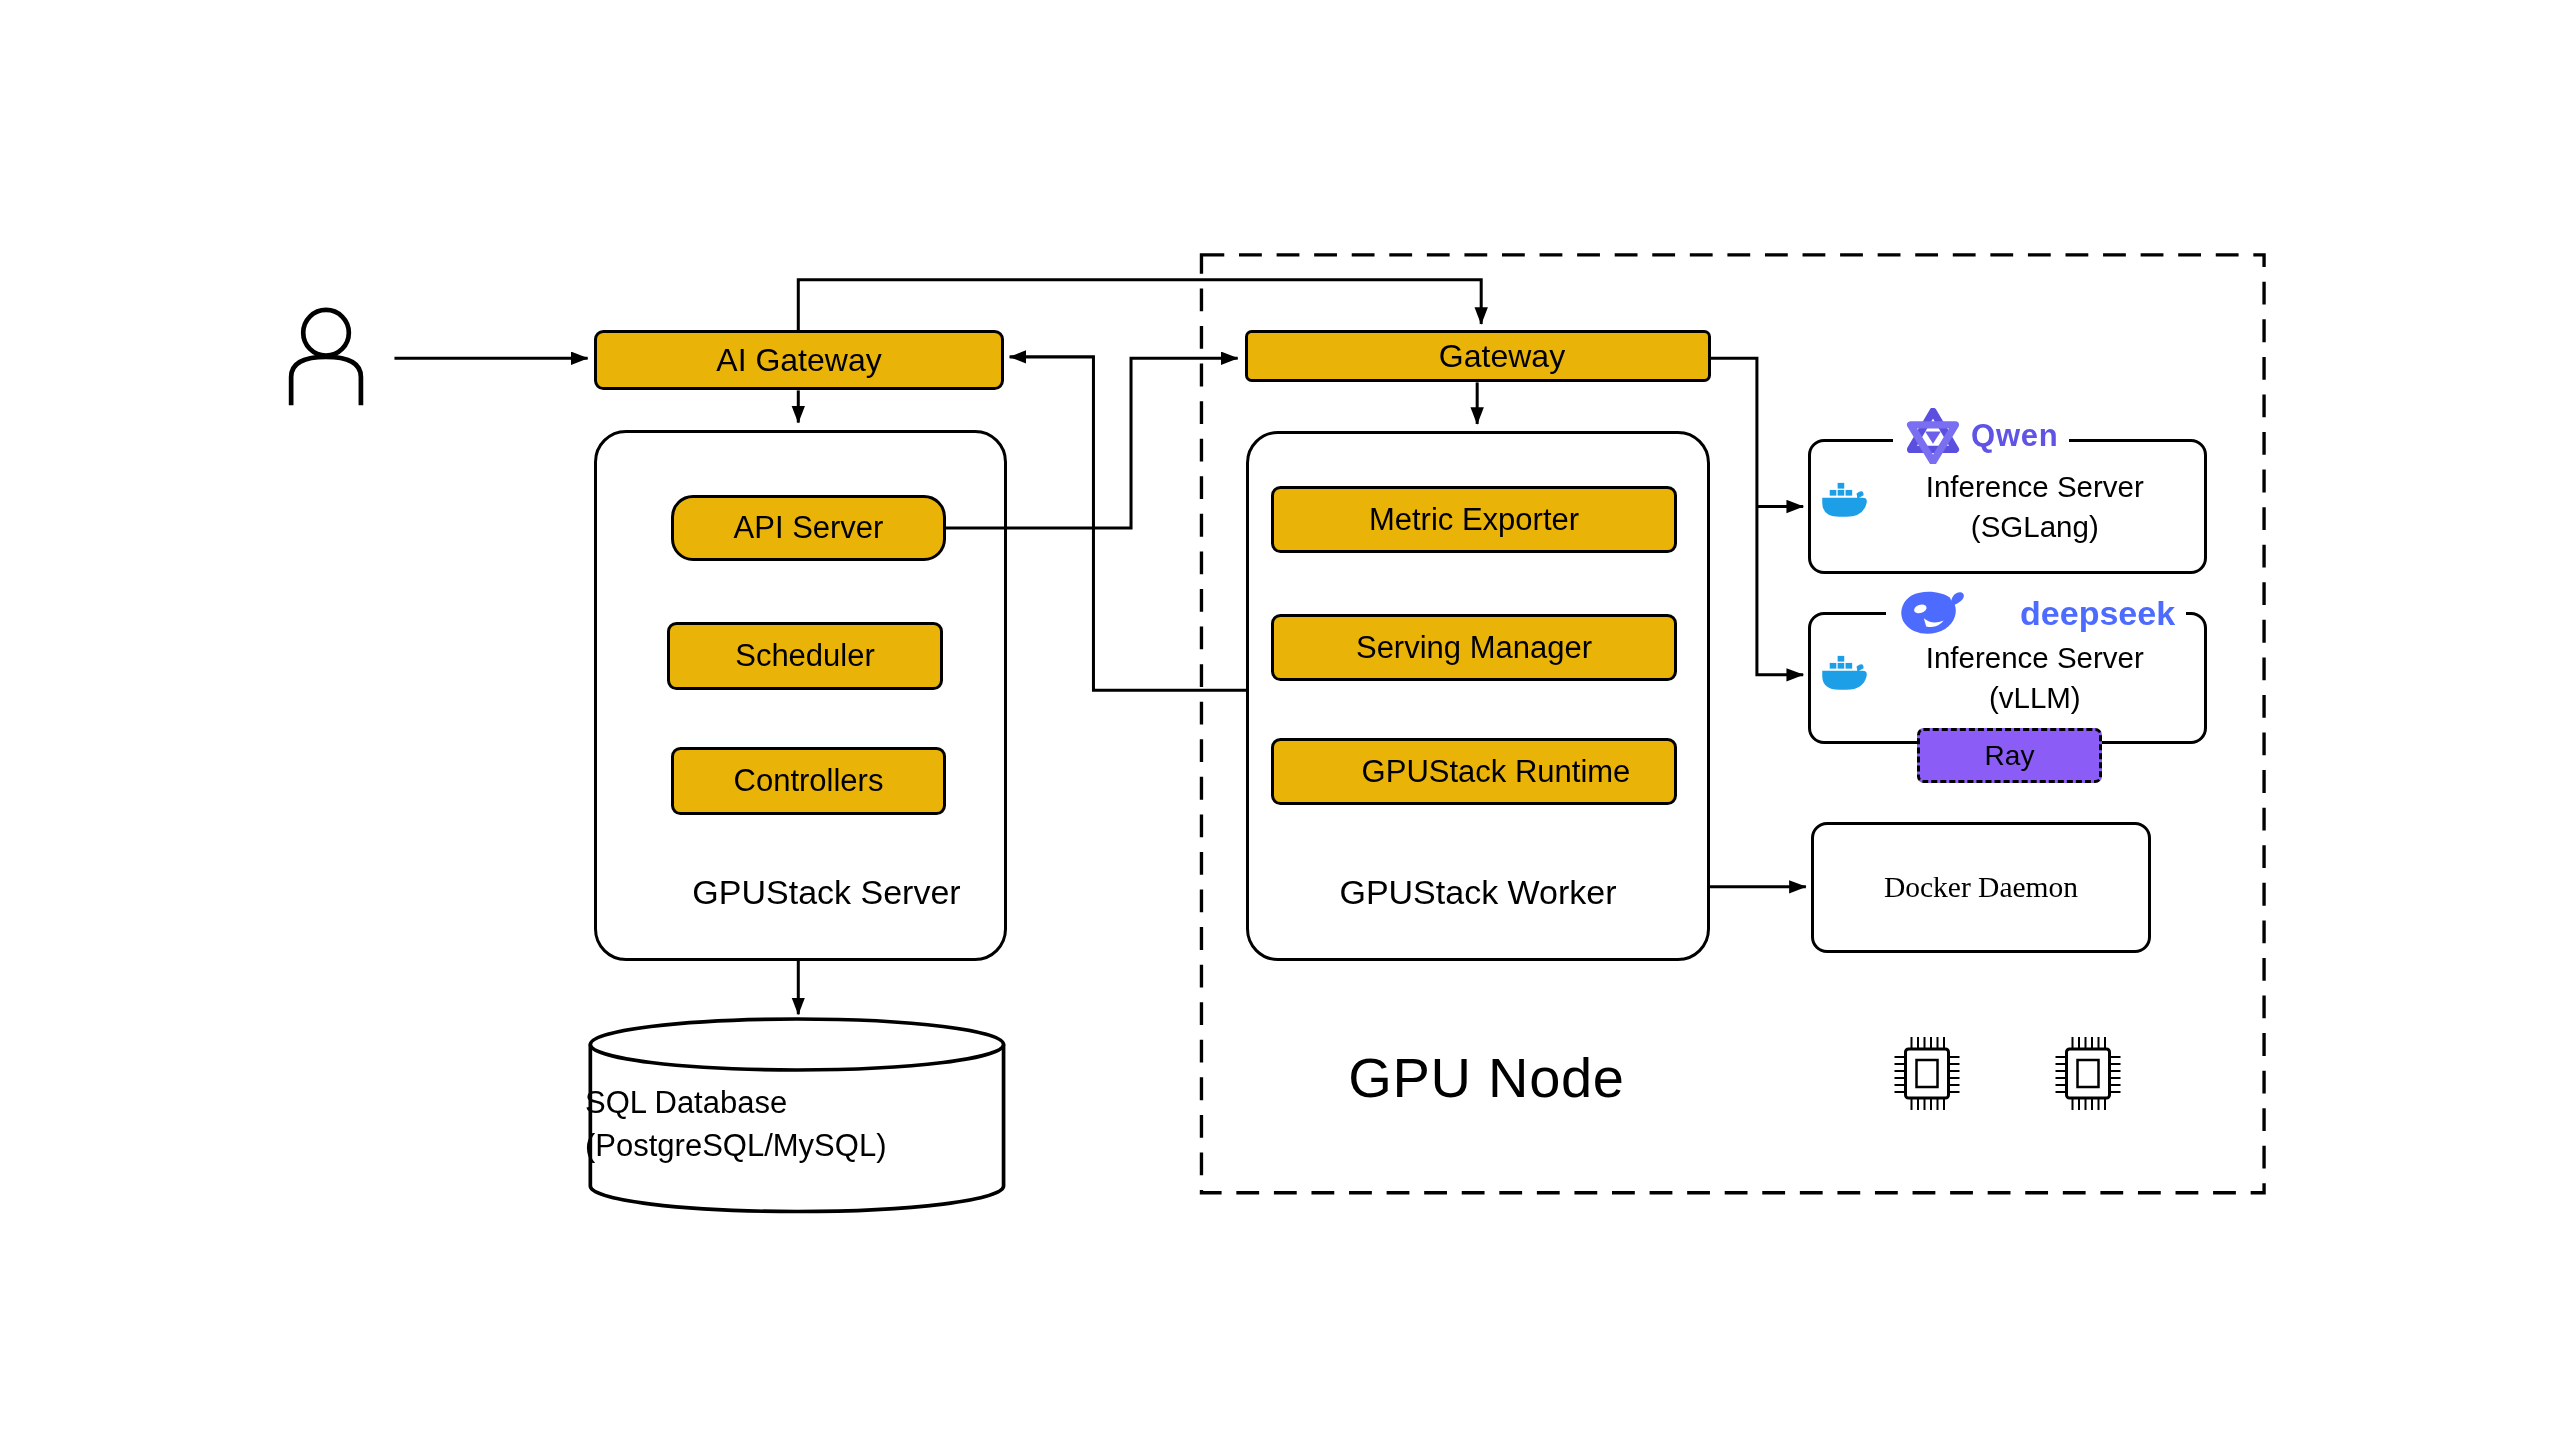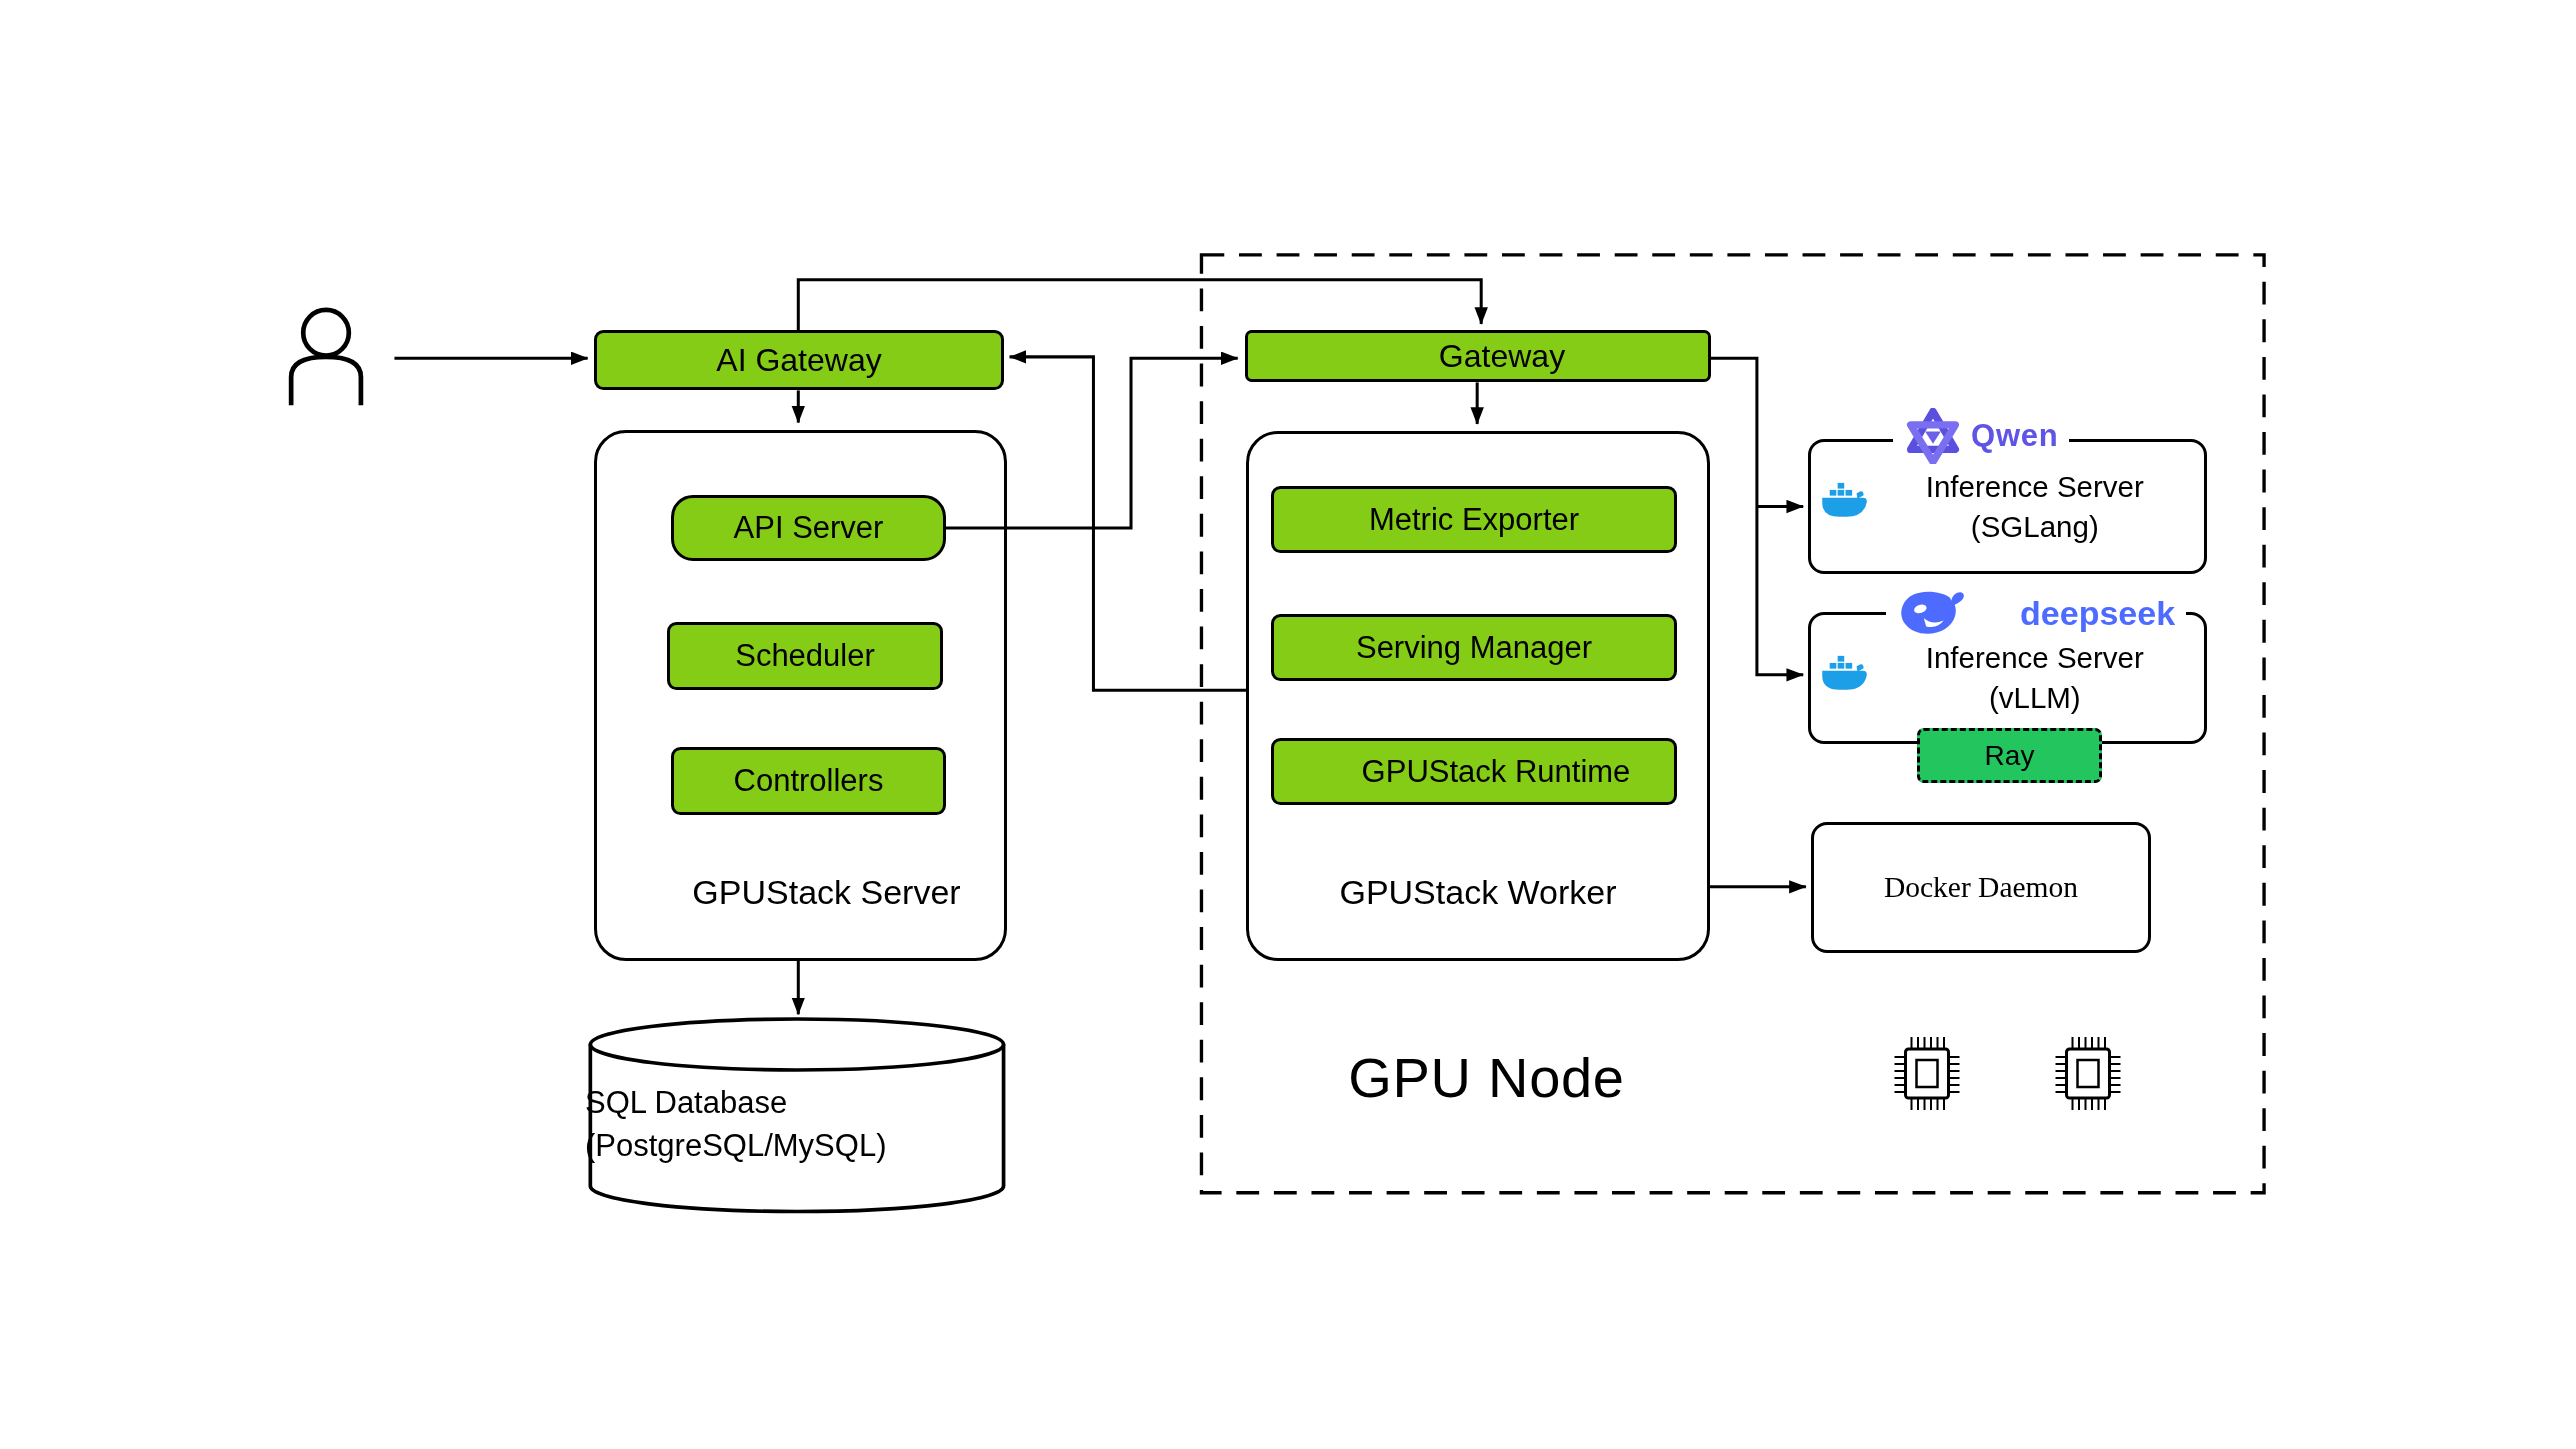--- a/index.html
+++ b/index.html
@@ -1,32 +1,32 @@
 <!DOCTYPE html>
 <html style="font-size:10.7px"><head>
 <meta charset="utf-8">
 <style>
   html,body{margin:0;padding:0;background:#fff;}
   .canvas{position:relative;width:2576px;height:1449px;background:#ffffff;overflow:hidden;
           font-family:"Liberation Sans", sans-serif;color:#000;}
   svg.layer{position:absolute;left:0;top:0;pointer-events:none;}
-  .box{position:absolute;border:3.4px solid #000;border-radius:9.4px;background:#84cc16;
+  .box{position:absolute;border:3.4px solid #000;border-radius:9.4px;background:#eab308;
        display:flex;align-items:center;justify-content:center;font-size:31px;box-sizing:border-box;}
   .container{position:absolute;border:3.4px solid #000;border-radius:32px;background:transparent;box-sizing:border-box;}
   .ctitle{position:absolute;text-align:center;font-size:34px;}
   .biglabel{position:absolute;font-size:56px;letter-spacing:0.7px;}
   .dblabel{position:absolute;text-align:left;font-size:31px;line-height:43px;}
   .infbox{position:absolute;border:3.4px solid #000;border-radius:16px;background:#fff;box-sizing:border-box;}
   .inftext{position:absolute;left:60px;right:5.4px;top:0;bottom:0;display:flex;flex-direction:column;
            align-items:center;justify-content:center;font-size:29.5px;line-height:40px;}
   .logo{position:absolute;display:flex;align-items:center;justify-content:center;gap:9.4px;
         background:#fff;padding:0 10.7px;z-index:6;}
   .logo .qwen-text{font-size:31px;font-weight:700;color:#5F54E6;letter-spacing:0.7px;}
   .logo .ds-text{font-size:34px;font-weight:700;color:#4D6BFE;letter-spacing:0px;margin-left:48px;}
-  .raybox{position:absolute;border:3.4px dashed #000;border-radius:6.7px;background:#22c55e;z-index:7;
+  .raybox{position:absolute;border:3.4px dashed #000;border-radius:6.7px;background:#8b5cf6;z-index:7;
           display:flex;align-items:center;justify-content:center;font-size:28px;box-sizing:border-box;}
   .iconwrap{position:absolute;z-index:5;}
 </style>
 </head>
 <body>
 
 <div class="canvas">
 
   <svg class="layer" width="2576" height="1449" viewBox="0 0 3840 2160">
     <defs>

